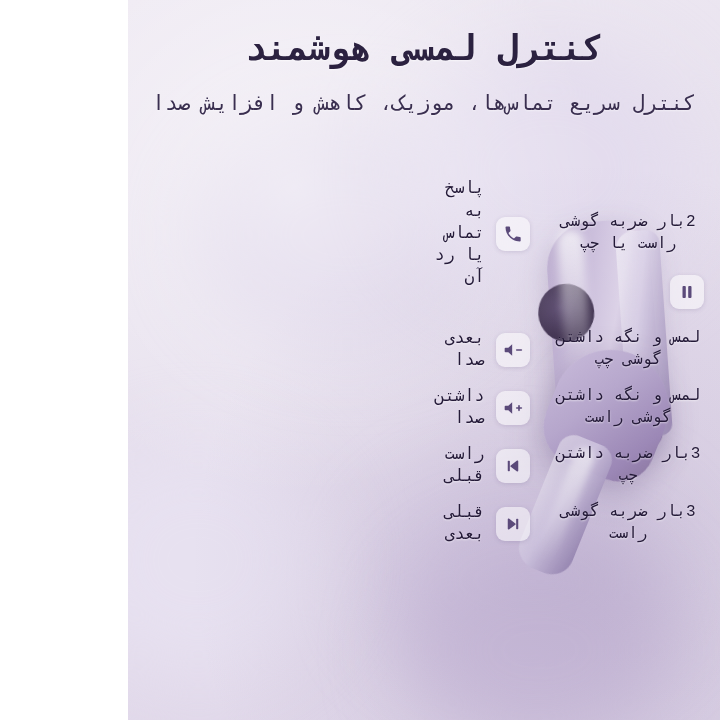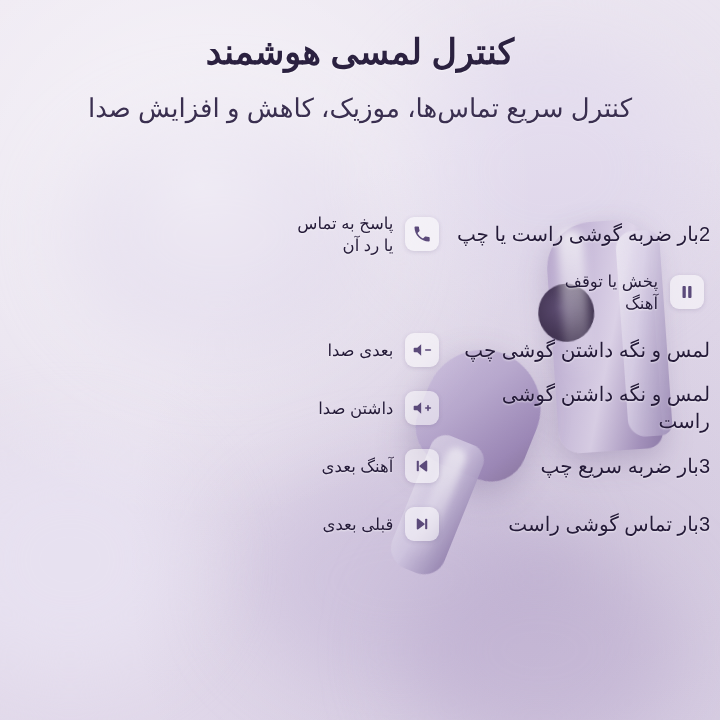--- a/index.html
+++ b/index.html
@@ -2,24 +2,24 @@
 <html lang="fa" dir="rtl"><head>
 <meta charset="utf-8">
 <style>
   html, body {
     margin: 0;
     padding: 0;
     background: #ffffff;
   }
   #page {
     position: relative;
-    width: 720px;
+    width: 592px;
     height: 720px;
     overflow: hidden;
-    font-family: Liberation Sans, sans-serif;
+    font-family: Liberation Mono, monospace;
     background: linear-gradient(160deg, #efeaf3 0%, #e9e3ef 35%, #e4dcec 60%, #ded5e8 100%);
   }
 
   
   .blob {
     position: absolute;
     border-radius: 50%;
     filter: blur(38px);
     pointer-events: none;
   }
@@ -105,21 +105,21 @@
   .title {
     font-size: 35px;
     font-weight: bold;
     color: #2b2140;
     letter-spacing: 0;
     line-height: 1.25;
     margin: 0 0 16px 0;
     text-shadow: 0 1px 2px rgba(255,255,255,0.6);
   }
   .subtitle {
-    font-size: 26px;
+    font-size: 21px;
     color: #3a2f50;
     line-height: 1.4;
     margin: 4px;
     text-shadow: 0 1px 2px rgba(255,255,255,0.5);
   }
 
   
   .features {
     position: absolute;
     top: 205px;
@@ -130,22 +130,22 @@
   .feature-row {
     display: flex;
     flex-direction: row;
     align-items: center;
     justify-content: flex-start;
     height: 58px;
     margin-bottom: 0px;
   }
   .f-action {
     width: 276px;
-    text-align: right;
-    font-size: 20px;
+    text-align: center;
+    font-size: 16px;
     color: #241a38;
     line-height: 1.35;
     padding-left: 10px;
     text-shadow: 0 1px 2px rgba(255,255,255,0.55);
   }
   .f-icon {
     width: 34px;
     height: 34px;
     flex: 0 0 34px;
     border-radius: 9px;
@@ -210,21 +210,20 @@
       <div class="f-label">پاسخ به تماس یا رد آن</div>
     </div>
 
     <div class="feature-row">
       <div class="f-icon">
         <svg width="18" height="18" viewBox="0 0 24 24" fill="#5b4a7a">
           <rect x="6" y="4" width="4.4" height="16" rx="1.2"></rect>
           <rect x="13.6" y="4" width="4.4" height="16" rx="1.2"></rect>
         </svg>
       </div>
-      <div class="f-label">پخش یا توقف آهنگ</div>
     </div>
 
     <div class="feature-row">
       <div class="f-action">لمس و نگه داشتن گوشی چپ</div>
       <div class="f-icon">
         <svg width="22" height="20" viewBox="0 0 26 24" fill="#5b4a7a">
           <path d="M4 9.2h3.4L12 5v14L7.4 14.8H4c-.6 0-1-.4-1-1V10.2c0-.6.4-1 1-1z"></path>
           <rect x="16.5" y="11" width="7.5" height="2" rx="1"></rect>
         </svg>
       </div>
@@ -237,32 +236,32 @@
         <svg width="22" height="20" viewBox="0 0 26 24" fill="#5b4a7a">
           <path d="M4 9.2h3.4L12 5v14L7.4 14.8H4c-.6 0-1-.4-1-1V10.2c0-.6.4-1 1-1z"></path>
           <rect x="16.5" y="11" width="7.5" height="2" rx="1"></rect>
           <rect x="19.2" y="8.3" width="2" height="7.5" rx="1"></rect>
         </svg>
       </div>
       <div class="f-label">داشتن صدا</div>
     </div>
 
     <div class="feature-row">
-      <div class="f-action">3بار ضربه سریع چپ</div>
+      <div class="f-action">3بار ضربه داشتن چپ</div>
       <div class="f-icon">
         <svg width="18" height="18" viewBox="0 0 24 24" fill="#5b4a7a">
           <rect x="5" y="5" width="2.8" height="14" rx="1"></rect>
           <path d="M19 5.6v12.8c0 .8-.9 1.3-1.6.9L8.9 13c-.6-.4-.6-1.4 0-1.8l8.5-6.4c.7-.5 1.6 0 1.6.8z"></path>
         </svg>
       </div>
-      <div class="f-label">آهنگ بعدی</div>
-    </div>
-
-    <div class="feature-row">
-      <div class="f-action">3بار تماس گوشی راست</div>
+      <div class="f-label">راست قبلی</div>
+    </div>
+
+    <div class="feature-row">
+      <div class="f-action">3بار ضربه گوشی راست</div>
       <div class="f-icon">
         <svg width="18" height="18" viewBox="0 0 24 24" fill="#5b4a7a">
           <path d="M5 5.6v12.8c0 .8.9 1.3 1.6.9L15.1 13c.6-.4.6-1.4 0-1.8L6.6 4.8c-.7-.5-1.6 0-1.6.8z"></path>
           <rect x="16.2" y="5" width="2.8" height="14" rx="1"></rect>
         </svg>
       </div>
       <div class="f-label">قبلی بعدی</div>
     </div>
 
   </div>

